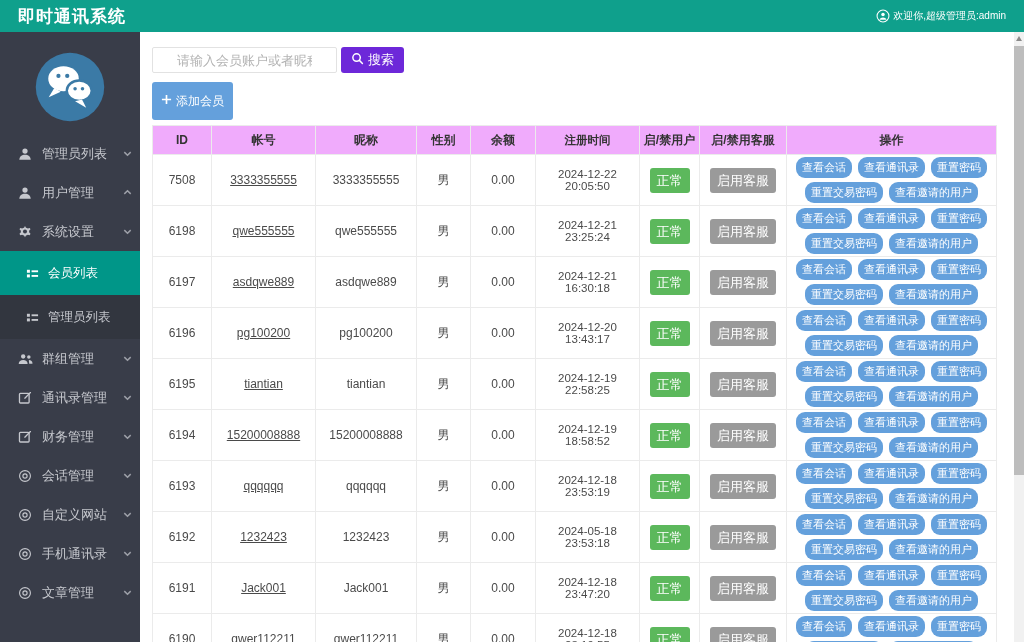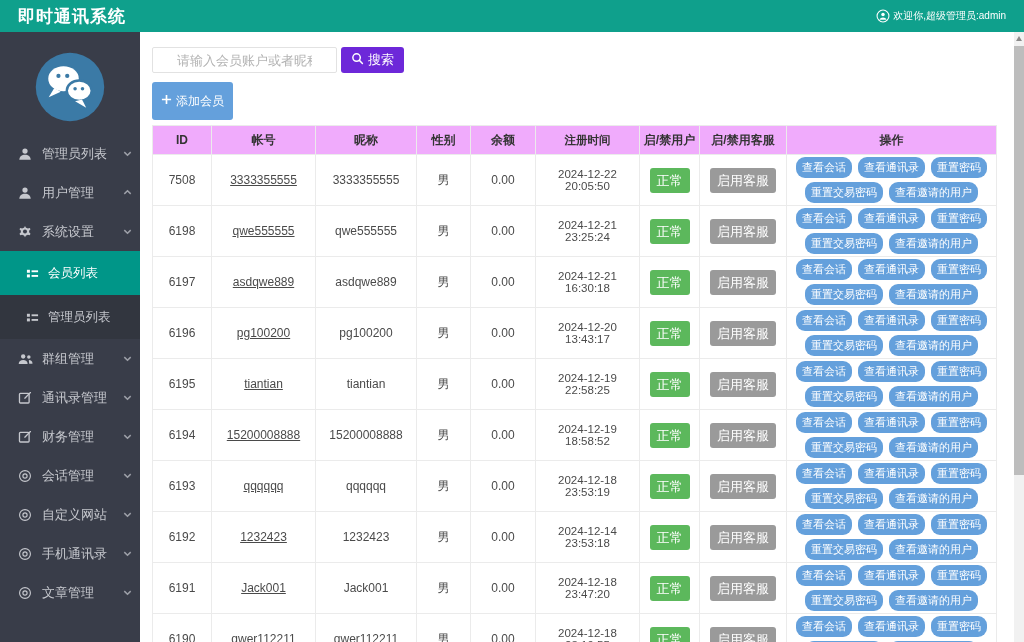--- a/index.html
+++ b/index.html
@@ -458,21 +458,21 @@
           </div>
   </div>
         <div class="tr body">
     <div class="td c0 f-id">6192</div>
     <div class="td c1">
             <a class="link f-account">1232423</a>
           </div>
     <div class="td c2 f-nickname">1232423</div>
     <div class="td c3 f-gender">男</div>
     <div class="td c4 f-balance">0.00</div>
-    <div class="td c5 f-time">2024-12-14 23:53:18</div>
+    <div class="td c5 f-time">2024-05-18 23:53:18</div>
     <div class="td c6">
             <button class="badge badge-green f-ustatus">正常</button>
           </div>
     <div class="td c7">
             <button class="badge badge-gray f-sstatus">启用客服</button>
           </div>
     <div class="td c8 f-actions">
             <button class="action-btn">查看会话</button>
             <button class="action-btn">查看通讯录</button>
             <button class="action-btn">重置密码</button>

